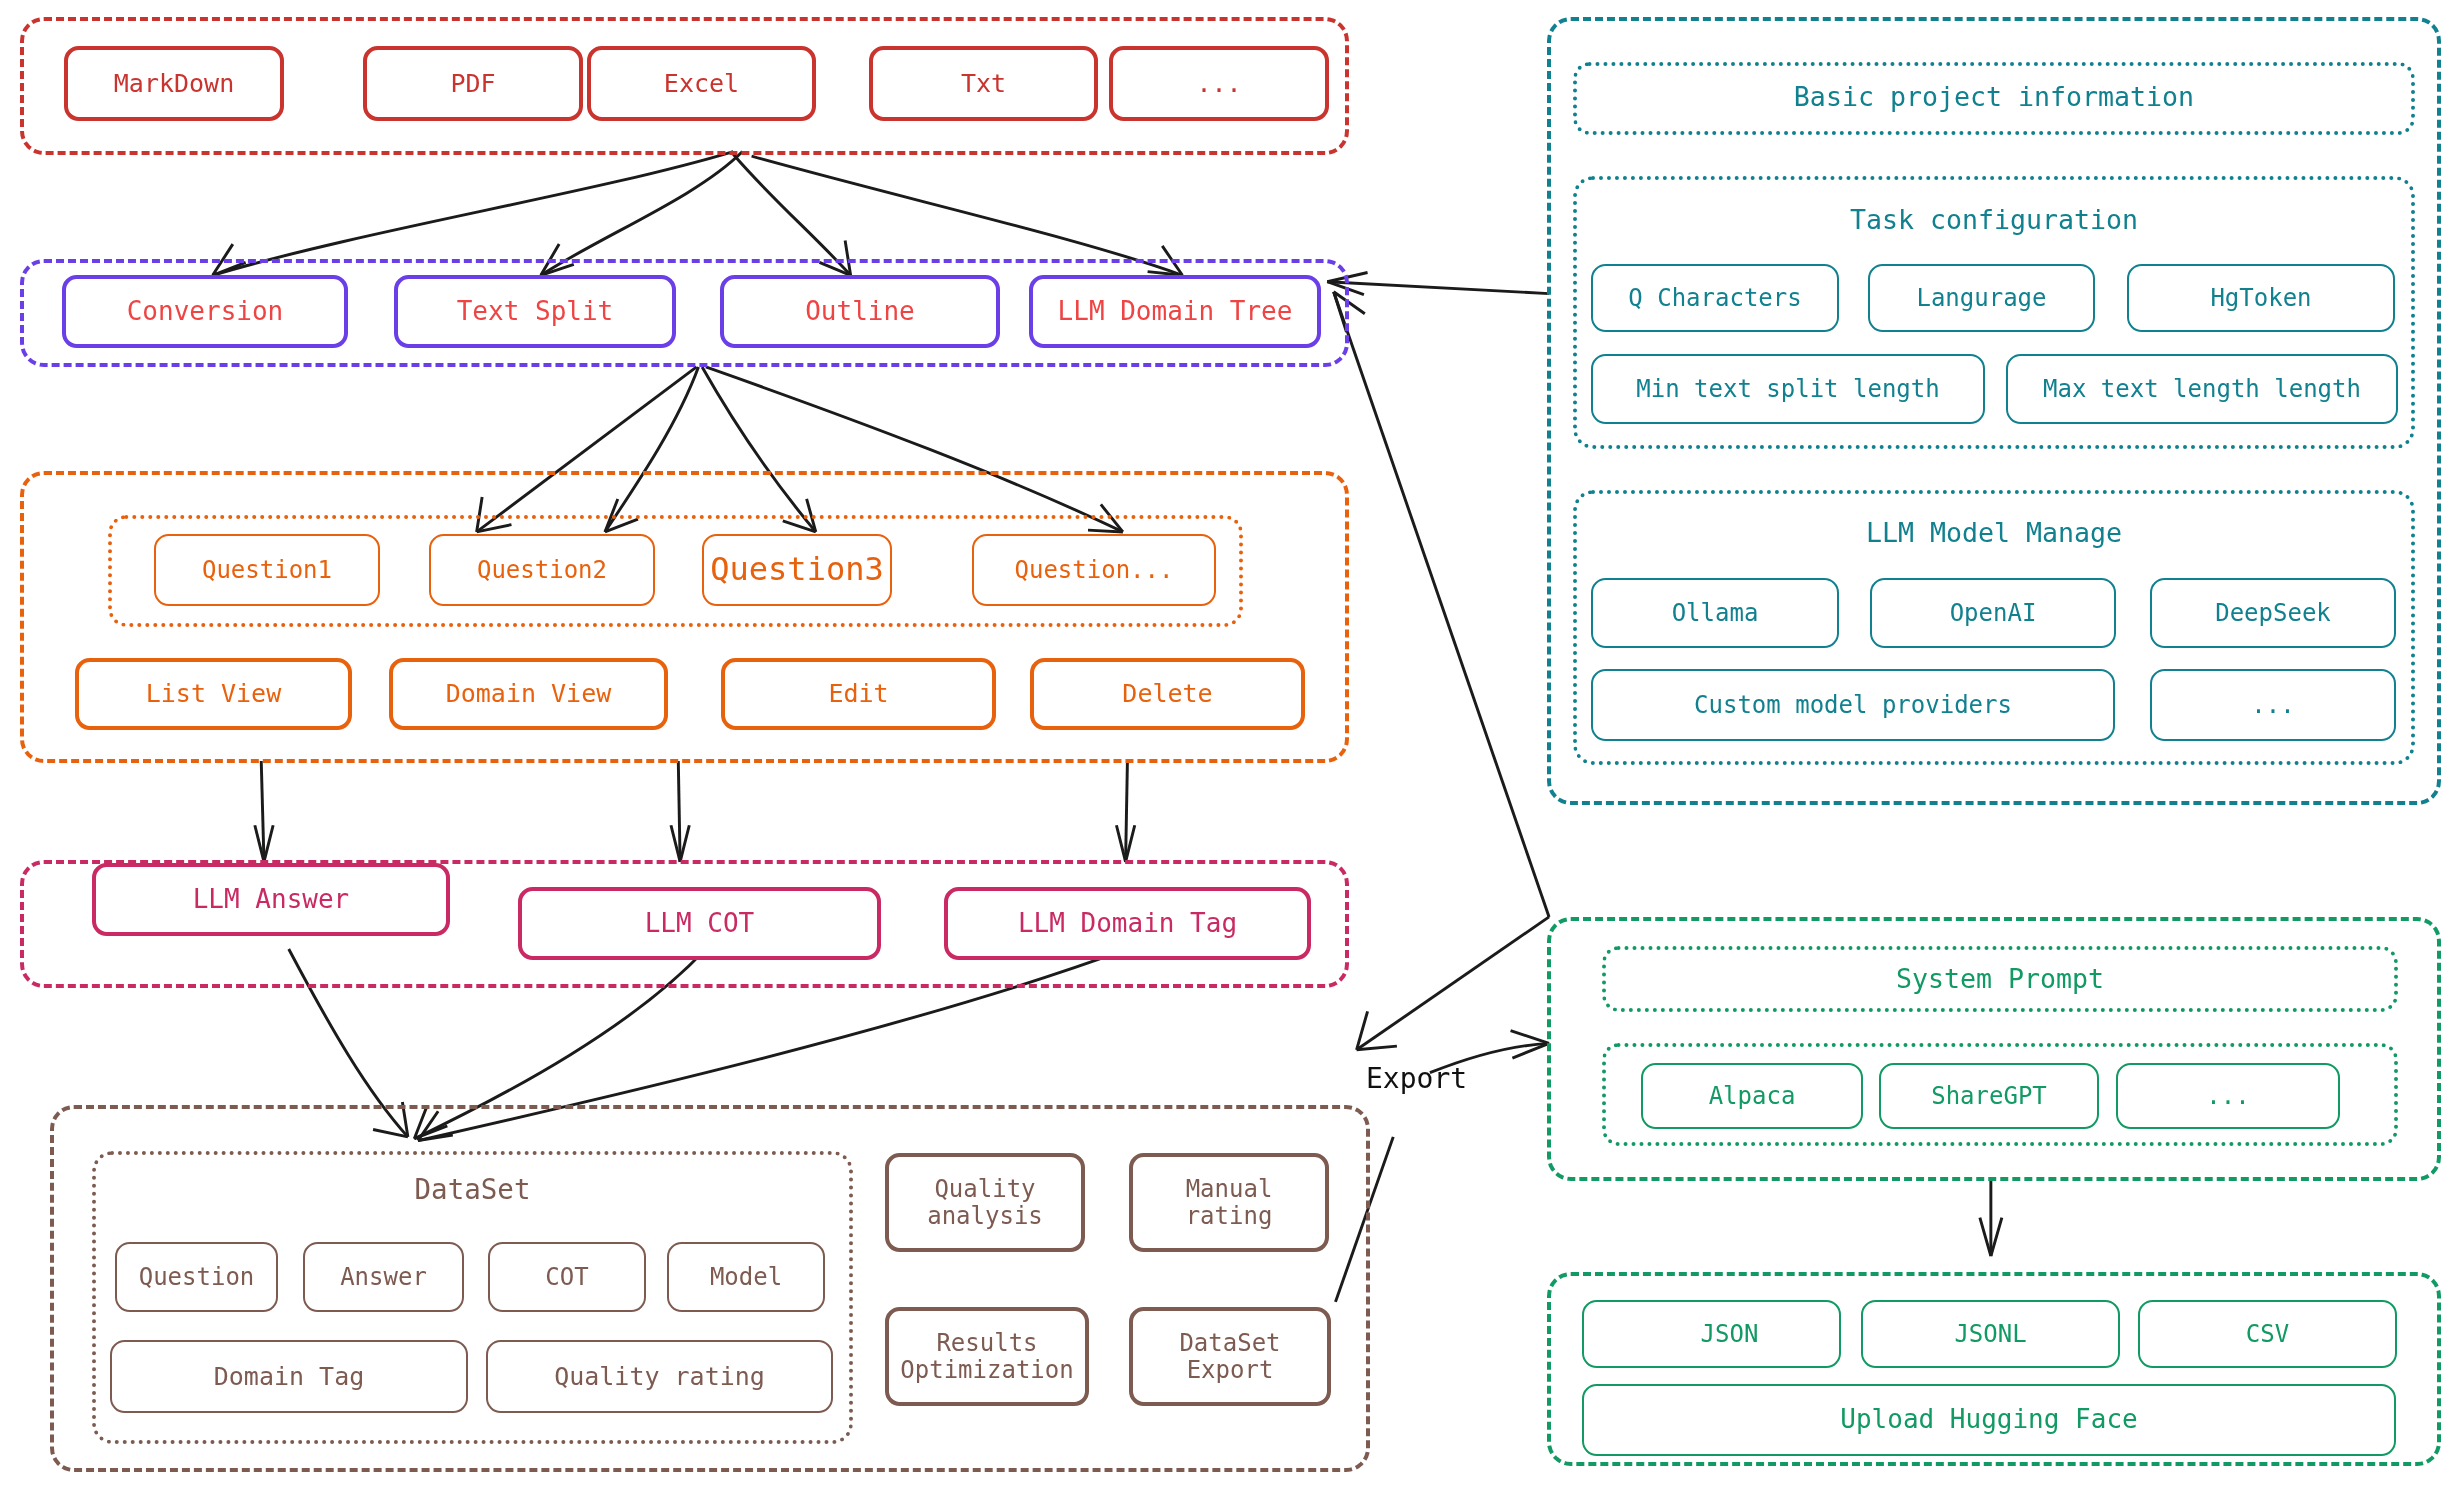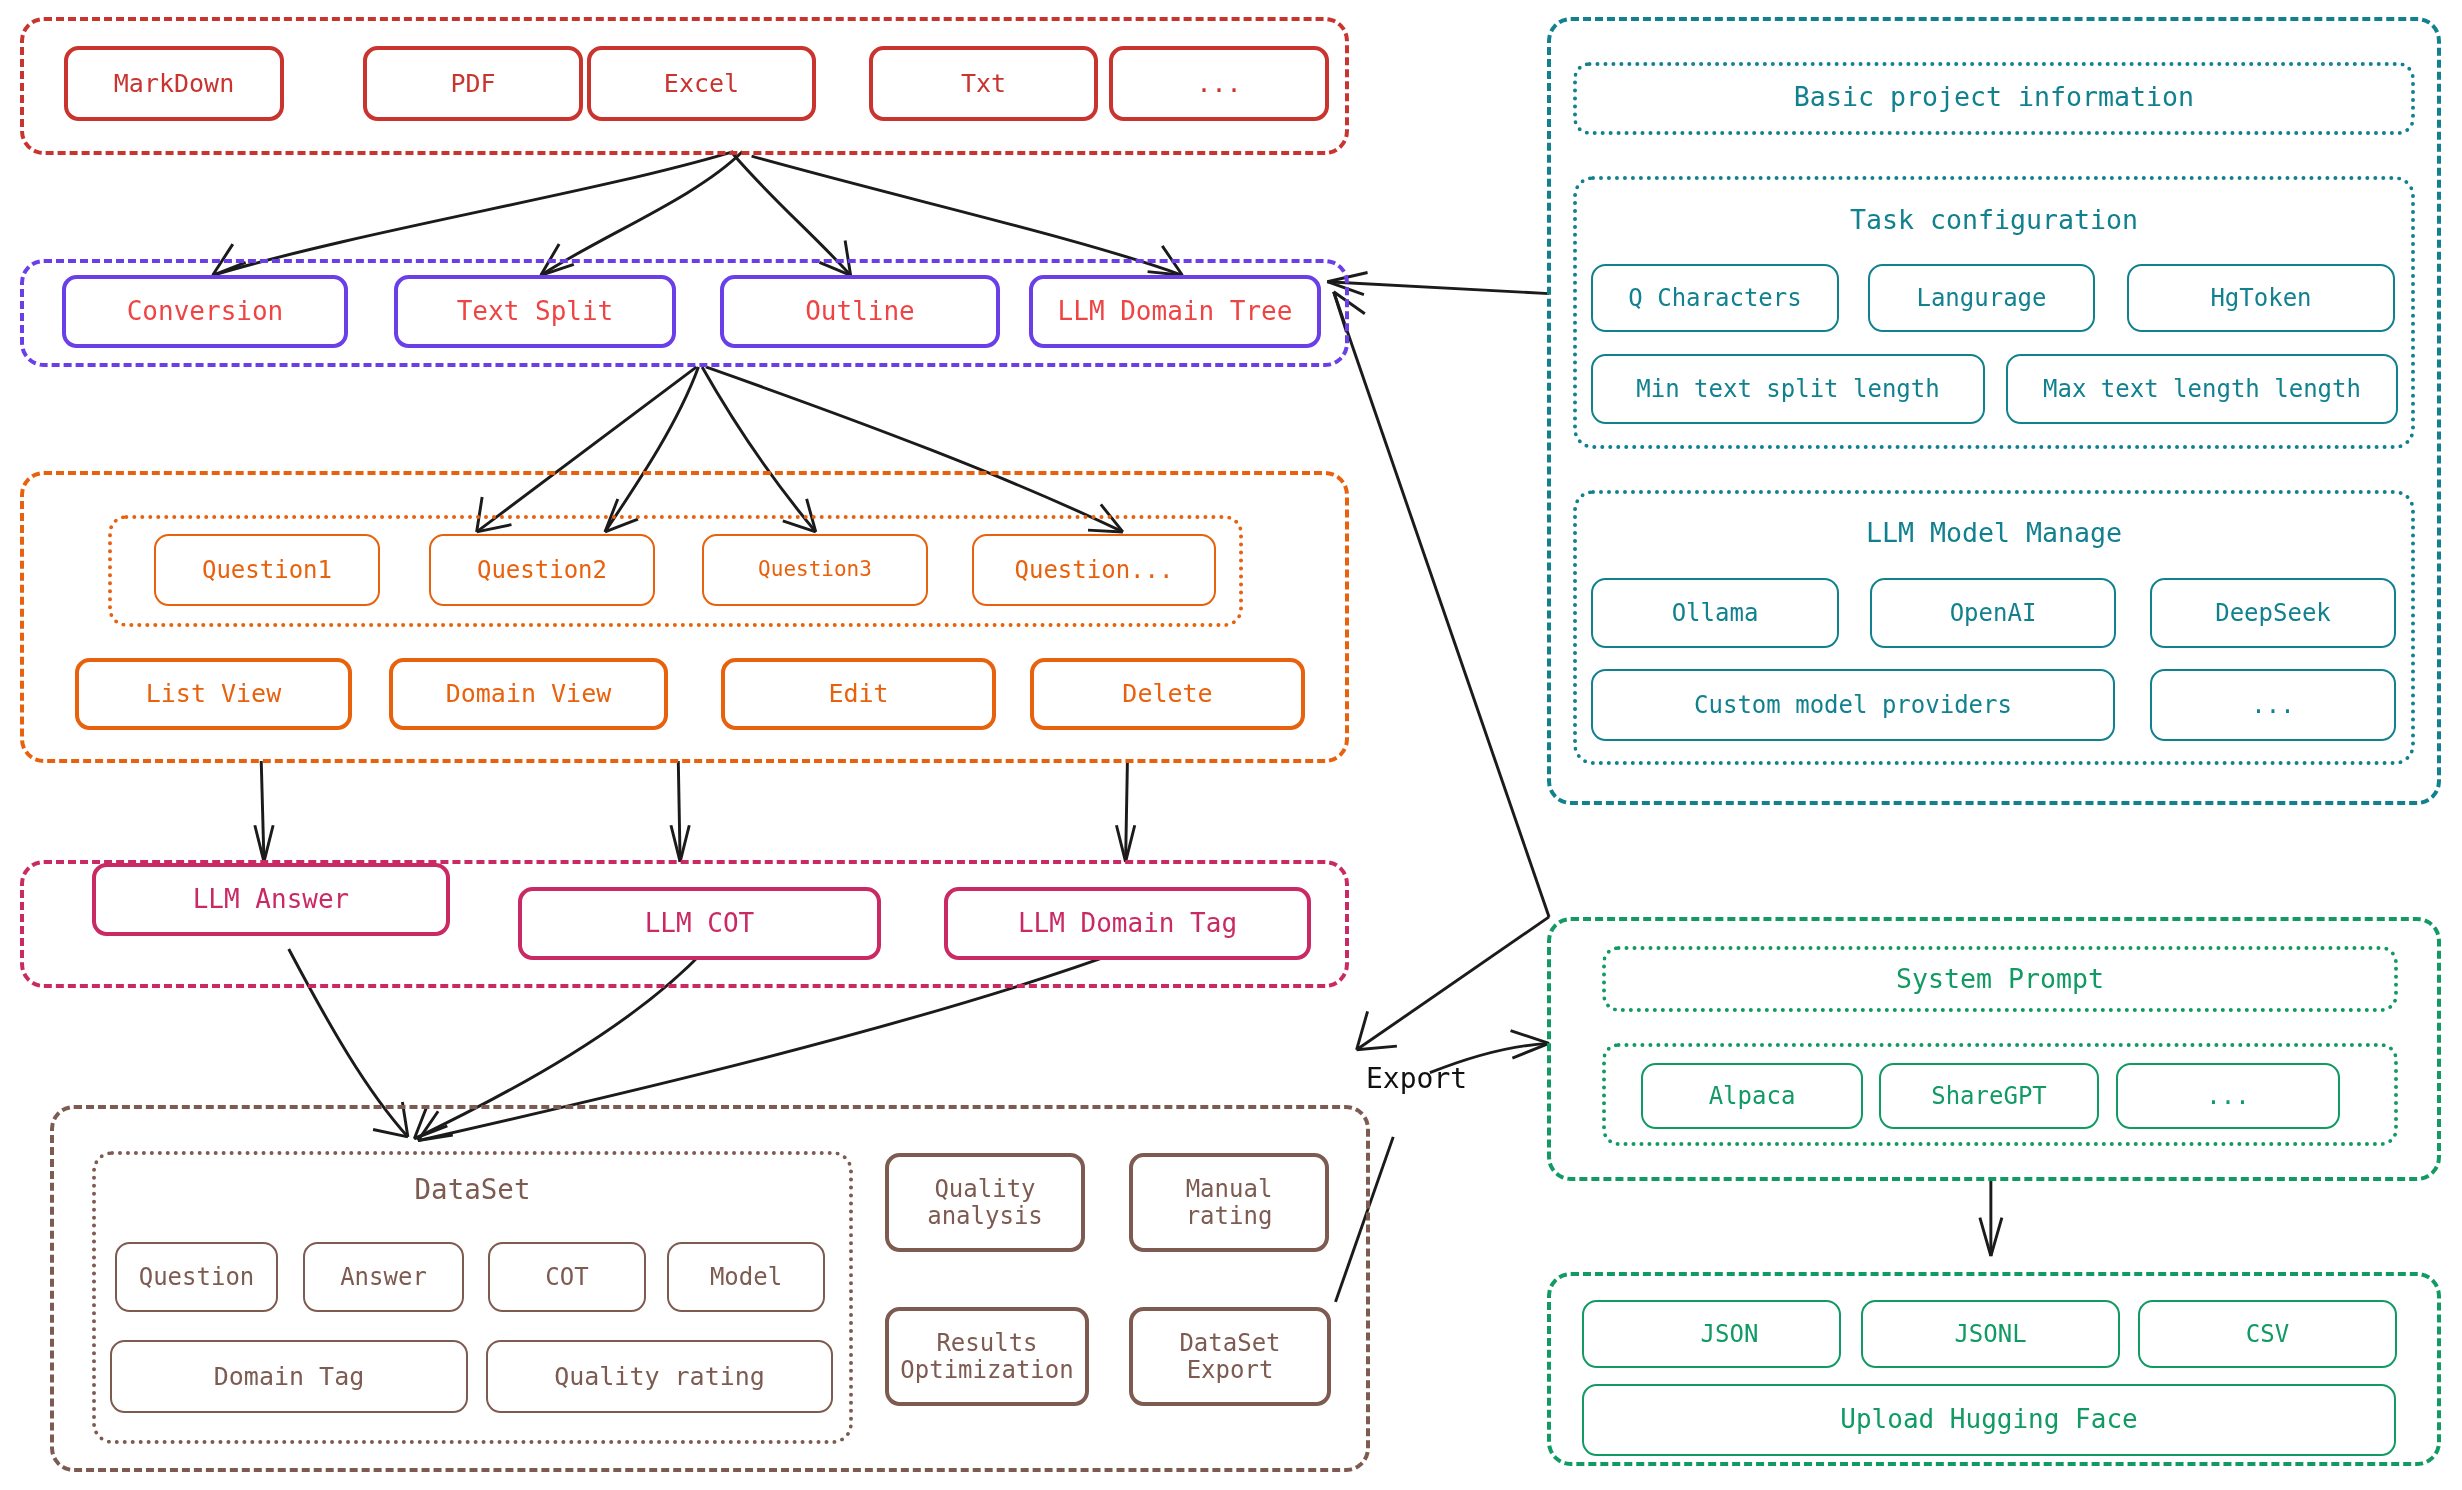--- a/index.html
+++ b/index.html
@@ -137,21 +137,21 @@
 
 <div class="grp dash c-orange" style="left:20px;top:471px;width:1329px;height:292px;"></div>
 <div class="grp dot c-orange" style="left:108px;top:515px;width:1135px;height:112px;border-radius:18.3px;"></div>
 
 <div class="node thin c-orange" style="left:154px;top:534px;width:226px;height:72px;font-size:24px;">
   <span>Question1</span>
 </div>
 <div class="node thin c-orange" style="left:429px;top:534px;width:226px;height:72px;font-size:24px;">
   <span>Question2</span>
 </div>
-<div class="node thin c-orange" style="left:702px;top:534px;width:226px;height:72px;font-size:21px;">
+<div class="node thin c-orange" style="left:702px;top:534px;width:190px;height:72px;font-size:32px;">
   <span>Question3</span>
 </div>
 <div class="node thin c-orange" style="left:972px;top:534px;width:244px;height:72px;font-size:24px;">
   <span>Question...</span>
 </div>
 
 <div class="node c-orange" style="left:75px;top:658px;width:277px;height:72px;font-size:25px;">
   <span>List View</span>
 </div>
 <div class="node c-orange" style="left:389px;top:658px;width:279px;height:72px;font-size:25px;">

